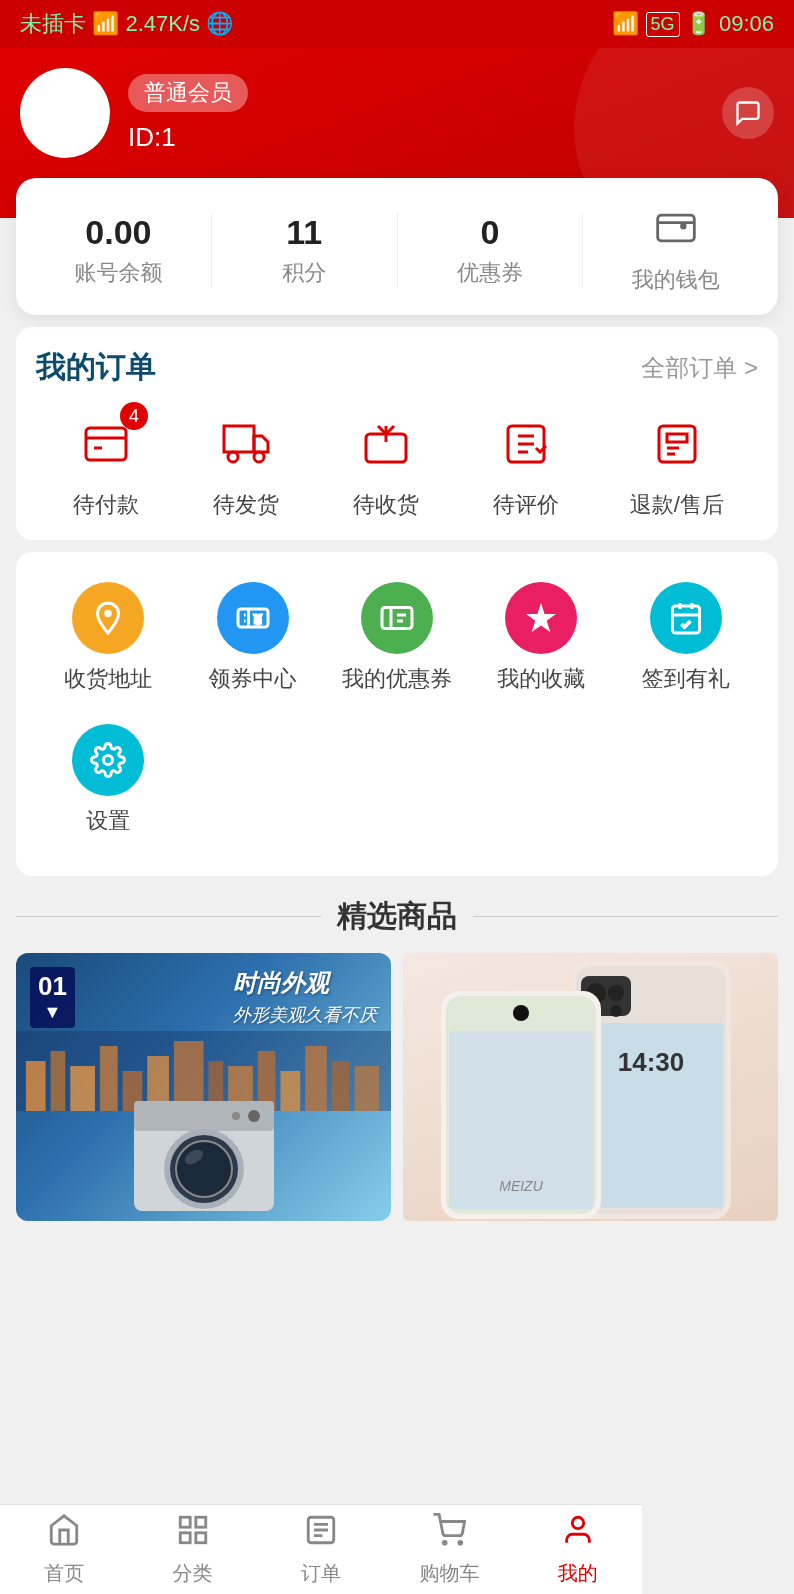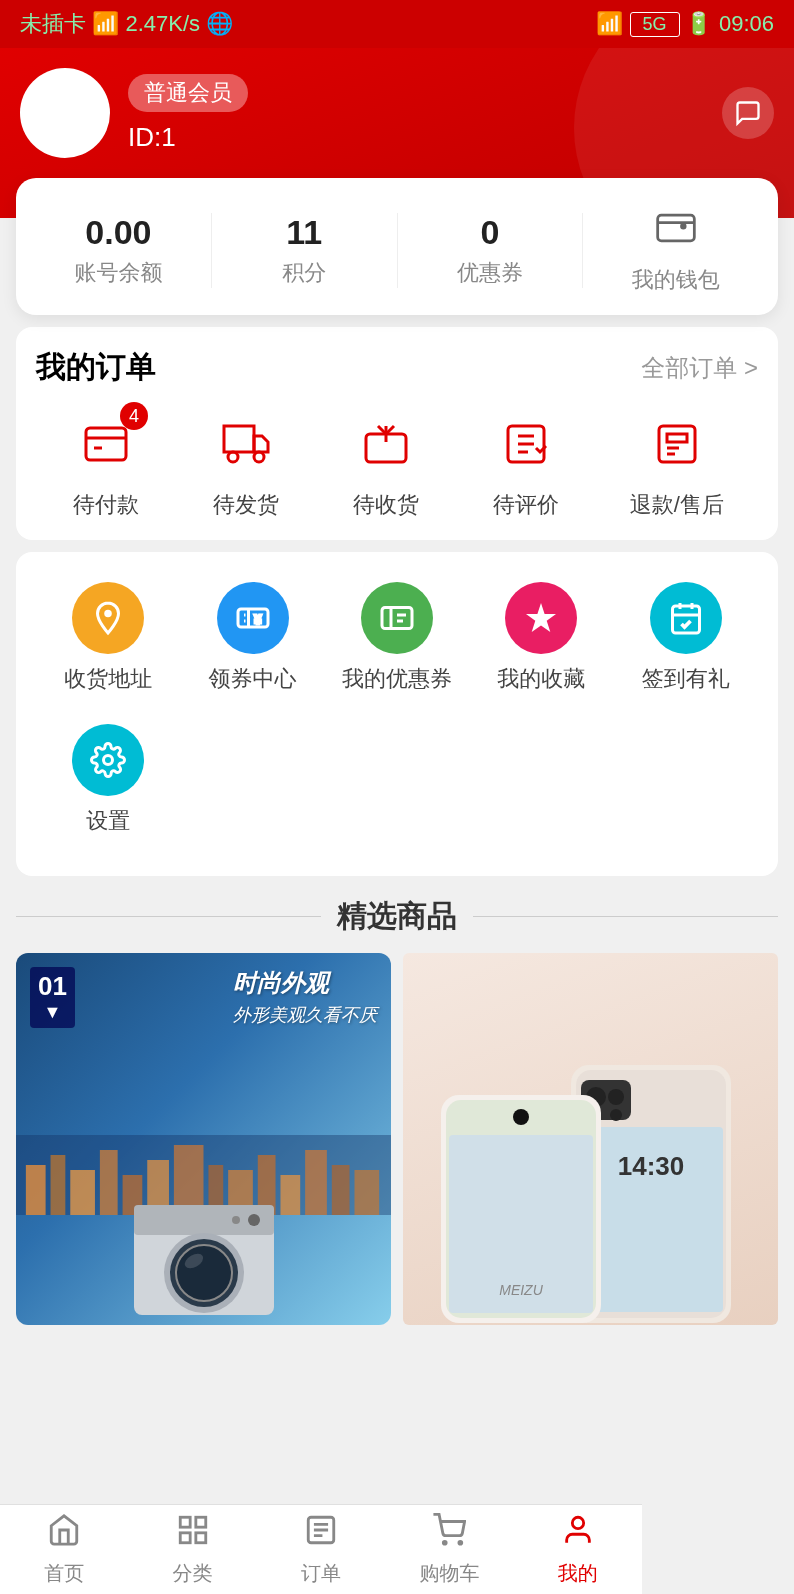--- a/index.html
+++ b/index.html
@@ -133,21 +133,21 @@
     
     .section-header {
       display: flex;
       justify-content: space-between;
       align-items: center;
       margin-bottom: 20px;
     }
     .section-title {
       font-size: 30px;
       font-weight: bold;
-      color: #000000;
+      color: #0c4a6e;
     }
     .section-more {
       font-size: 24px;
       color: #999;
     }
     .order-icons {
       display: flex;
       justify-content: space-around;
     }
     .order-item {
@@ -240,21 +240,21 @@
     }
     .products-grid {
       display: flex;
       gap: 12px;
     }
     .product-card {
       flex: 1;
       border-radius: 12px;
       overflow: hidden;
       background: #e8e8e8;
-      height: 372px;
+      height: 268px;
       position: relative;
       padding-left: 38px;
     }
     .product-card-left {
       background: linear-gradient(135deg, #1a4a7a 0%, #2c6fad 40%, #87ceeb 100%);
     }
     .product-card-right {
       background: linear-gradient(160deg, #f5e8e0 0%, #e8d0c0 100%);
       border-radius: 6px;
     }
@@ -328,21 +328,21 @@
 
 <div class="status-bar">
   <div class="status-left">
     <span>未插卡</span>
     <span>📶</span>
     <span>2.47K/s</span>
     <span>🌐</span>
   </div>
   <div class="status-right">
     <span>📶</span>
-    <span style="font-size:18px;border:1px solid white;padding:1px 12px;border-radius:3px;text-align:center;">5G</span>
+    <span style="font-size:18px;border:1px solid white;padding:1px 4px;border-radius:3px;text-align:center;">5G</span>
     <span>🔋</span>
     <span>09:06</span>
   </div>
 </div>
 
 <div class="header-bg">
   <div class="profile-row">
     <div class="avatar"></div>
     <div class="profile-info">
       <div class="member-badge">普通会员</div>

